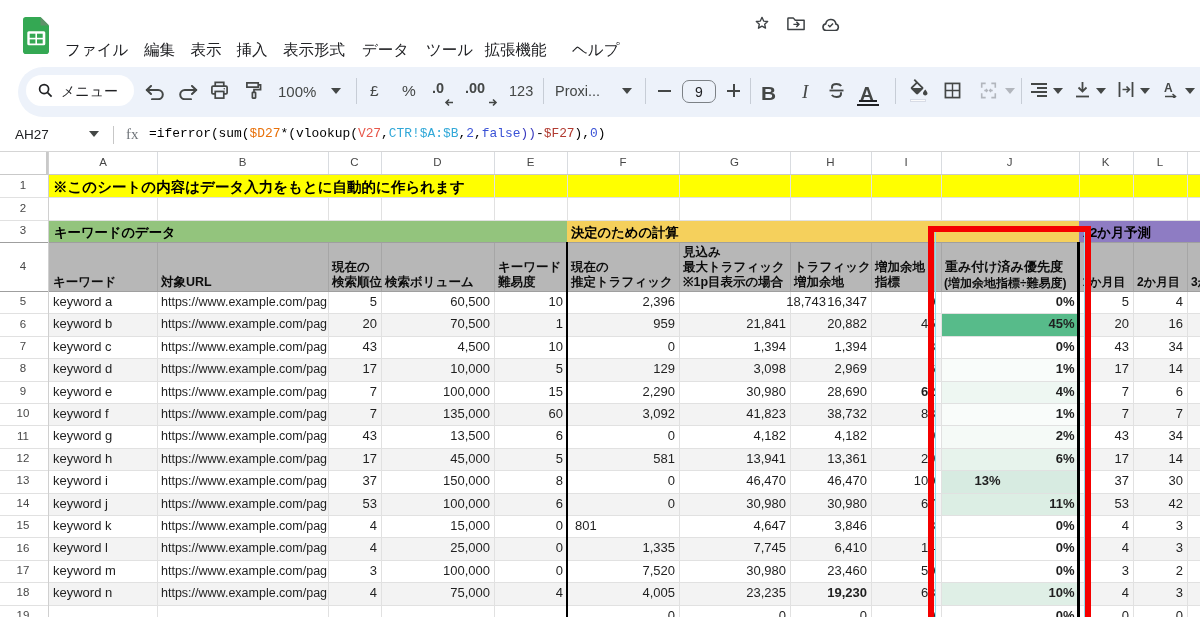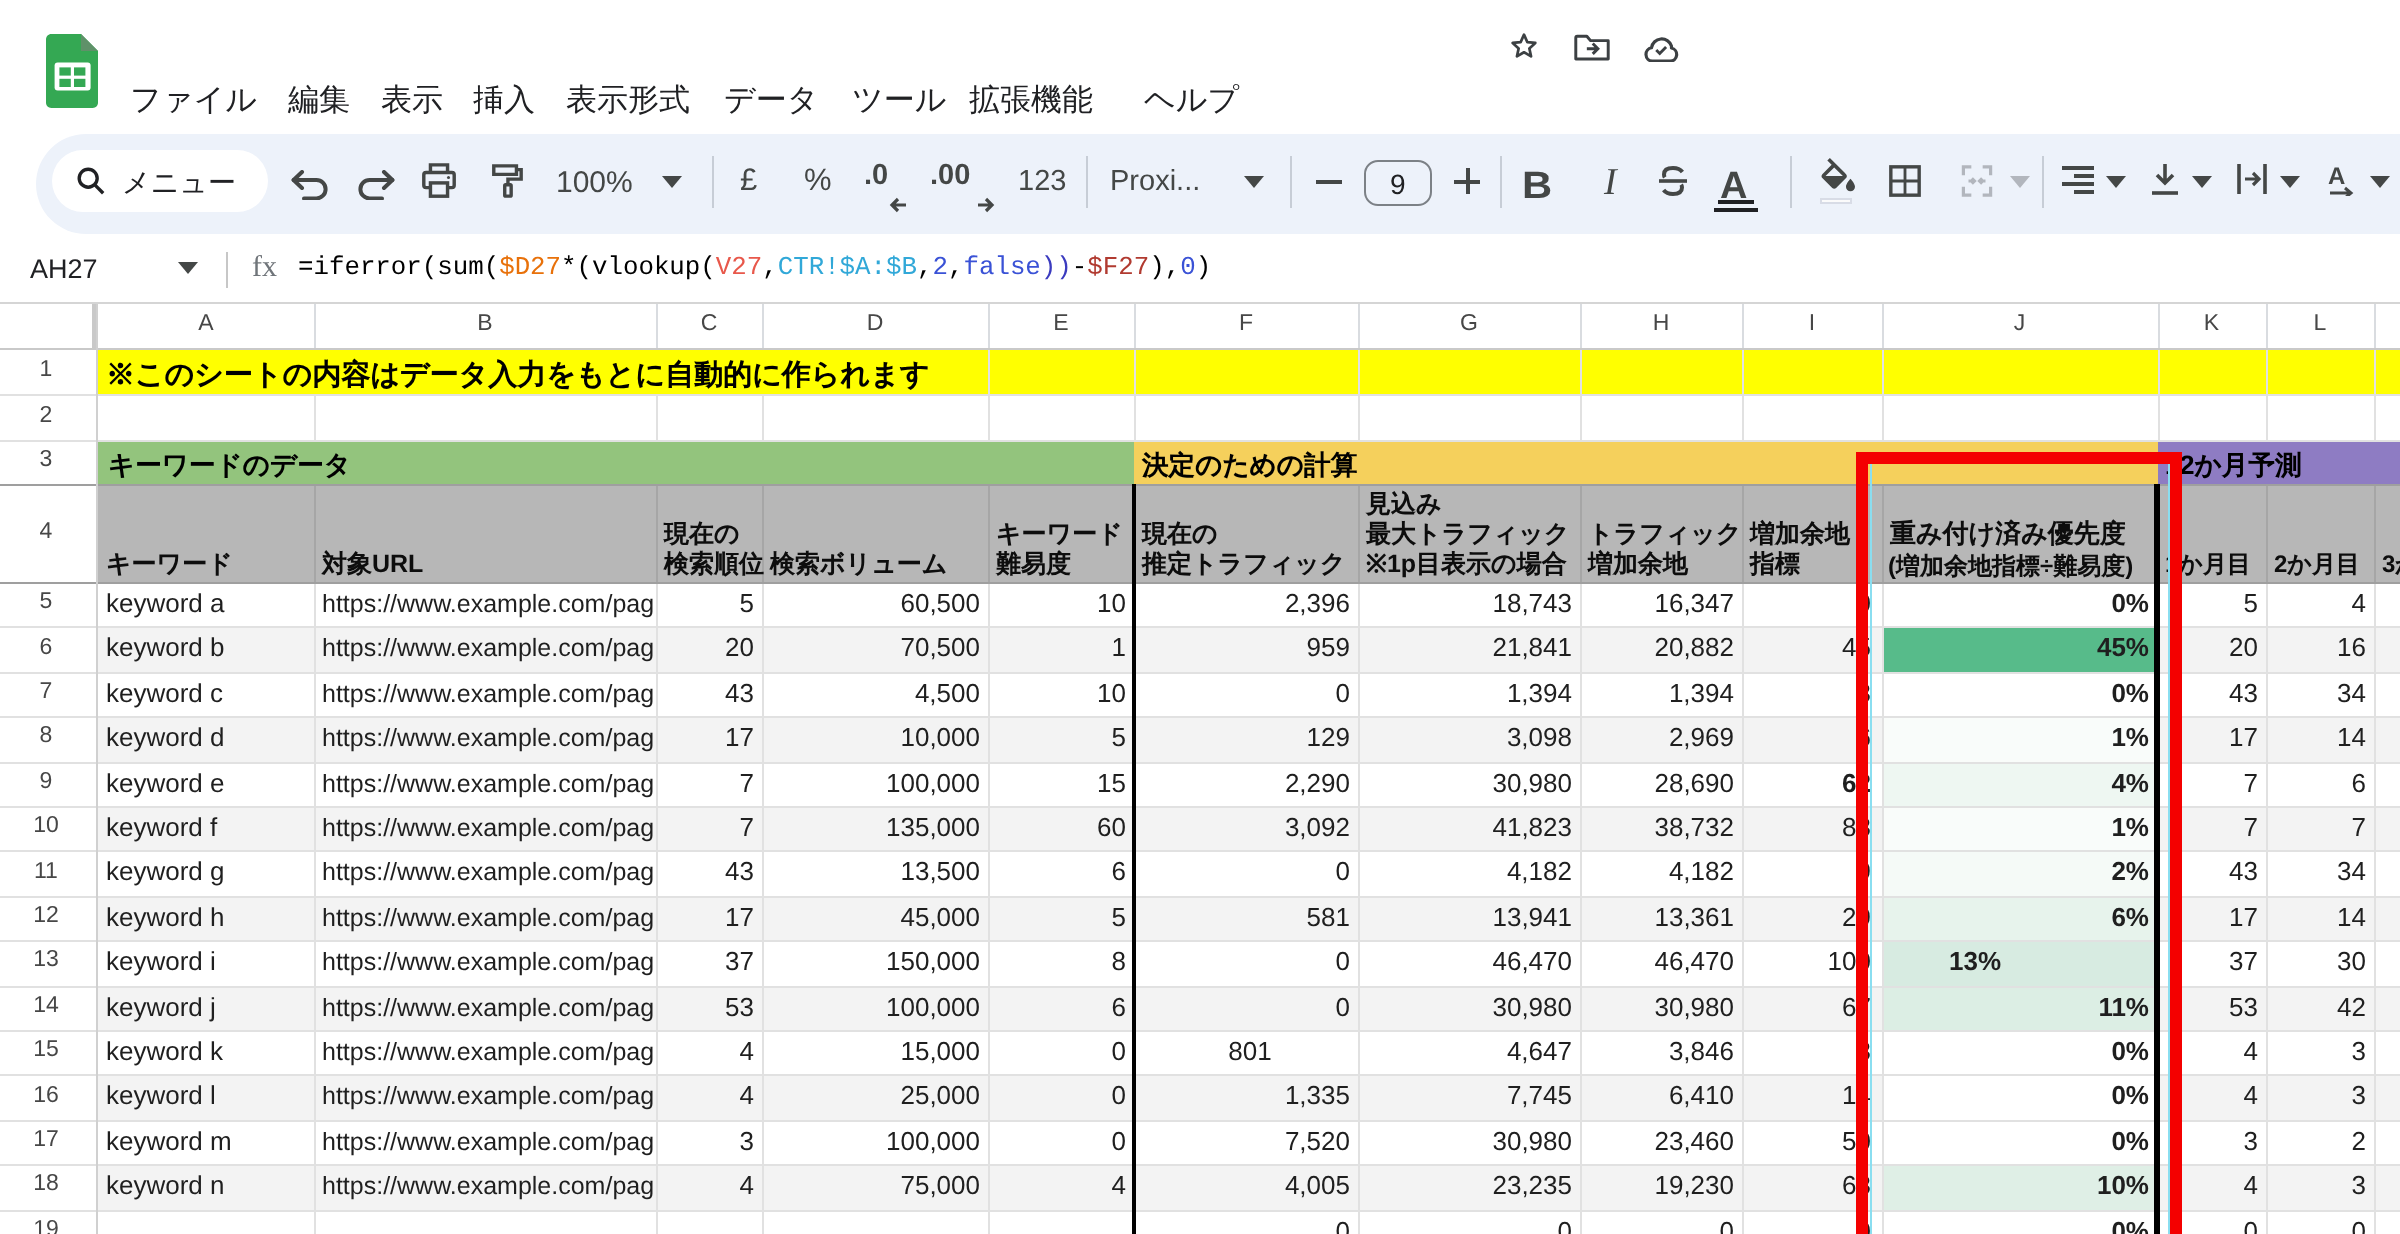--- a/index.html
+++ b/index.html
@@ -297,21 +297,21 @@
 <div class="ab" style="left:944px;top:275.5px;font-size:12px;line-height:14px;font-weight:bold;color:#0d0d0d;white-space:nowrap">(増加余地指標÷難易度)</div>
 <div class="ab" style="left:1082.5px;top:274.5px;width:50.5px;font-size:12px;line-height:15px;font-weight:bold;color:#0d0d0d;white-space:nowrap">1か月目</div>
 <div class="ab" style="left:1137px;top:274.5px;width:50px;font-size:12px;line-height:15px;font-weight:bold;color:#0d0d0d;white-space:nowrap">2か月目</div>
 <div class="ab" style="left:1191px;top:274.5px;width:10px;font-size:12px;line-height:15px;font-weight:bold;color:#0d0d0d;white-space:nowrap">3か月目</div>
 <div class="ab" style="left:53px;top:291.0px;width:103px;height:22.4px;line-height:22.4px;font-size:13px;font-weight:normal;color:#1f1f1f;white-space:nowrap;overflow:hidden">keyword a</div>
 <div class="ab" style="left:161px;top:291.0px;width:166px;height:22.4px;line-height:22.4px;font-size:12.5px;font-weight:normal;color:#1f1f1f;white-space:nowrap;overflow:hidden">https://www.example.com/page1</div>
 <div class="ab" style="left:277px;top:291.0px;width:100px;height:22.4px;line-height:22.4px;font-size:13px;font-weight:normal;color:#1f1f1f;text-align:right;white-space:nowrap">5</div>
 <div class="ab" style="left:390px;top:291.0px;width:100px;height:22.4px;line-height:22.4px;font-size:13px;font-weight:normal;color:#1f1f1f;text-align:right;white-space:nowrap">60,500</div>
 <div class="ab" style="left:463px;top:291.0px;width:100px;height:22.4px;line-height:22.4px;font-size:13px;font-weight:normal;color:#1f1f1f;text-align:right;white-space:nowrap">10</div>
 <div class="ab" style="left:575px;top:291.0px;width:100px;height:22.4px;line-height:22.4px;font-size:13px;font-weight:normal;color:#1f1f1f;text-align:right;white-space:nowrap">2,396</div>
-<div class="ab" style="left:686px;top:291.0px;width:100px;height:22.4px;line-height:22.4px;font-size:13px;font-weight:normal;color:#1f1f1f;text-align:right;white-space:nowrap">18,743</div>
+<div class="ab" style="left:726px;top:291.0px;width:100px;height:22.4px;line-height:22.4px;font-size:13px;font-weight:normal;color:#1f1f1f;text-align:right;white-space:nowrap">18,743</div>
 <div class="ab" style="left:767px;top:291.0px;width:100px;height:22.4px;line-height:22.4px;font-size:13px;font-weight:normal;color:#1f1f1f;text-align:right;white-space:nowrap">16,347</div>
 <div class="ab" style="left:835.5px;top:291.0px;width:100px;height:22.4px;line-height:22.4px;font-size:13px;font-weight:normal;color:#1f1f1f;text-align:right;white-space:nowrap">0</div>
 <div class="ab" style="left:974.5px;top:291.0px;width:100px;height:22.4px;line-height:22.4px;font-size:13px;font-weight:bold;color:#1f1f1f;text-align:right;white-space:nowrap">0%</div>
 <div class="ab" style="left:1029px;top:291.0px;width:100px;height:22.4px;line-height:22.4px;font-size:13px;font-weight:normal;color:#1f1f1f;text-align:right;white-space:nowrap">5</div>
 <div class="ab" style="left:1083px;top:291.0px;width:100px;height:22.4px;line-height:22.4px;font-size:13px;font-weight:normal;color:#1f1f1f;text-align:right;white-space:nowrap">4</div>
 <div class="ab" style="left:53px;top:313.4px;width:103px;height:22.4px;line-height:22.4px;font-size:13px;font-weight:normal;color:#1f1f1f;white-space:nowrap;overflow:hidden">keyword b</div>
 <div class="ab" style="left:161px;top:313.4px;width:166px;height:22.4px;line-height:22.4px;font-size:12.5px;font-weight:normal;color:#1f1f1f;white-space:nowrap;overflow:hidden">https://www.example.com/page1</div>
 <div class="ab" style="left:277px;top:313.4px;width:100px;height:22.4px;line-height:22.4px;font-size:13px;font-weight:normal;color:#1f1f1f;text-align:right;white-space:nowrap">20</div>
 <div class="ab" style="left:390px;top:313.4px;width:100px;height:22.4px;line-height:22.4px;font-size:13px;font-weight:normal;color:#1f1f1f;text-align:right;white-space:nowrap">70,500</div>
 <div class="ab" style="left:463px;top:313.4px;width:100px;height:22.4px;line-height:22.4px;font-size:13px;font-weight:normal;color:#1f1f1f;text-align:right;white-space:nowrap">1</div>
@@ -416,21 +416,21 @@
 <div class="ab" style="left:767px;top:492.6px;width:100px;height:22.4px;line-height:22.4px;font-size:13px;font-weight:normal;color:#1f1f1f;text-align:right;white-space:nowrap">30,980</div>
 <div class="ab" style="left:835.5px;top:492.6px;width:100px;height:22.4px;line-height:22.4px;font-size:13px;font-weight:normal;color:#1f1f1f;text-align:right;white-space:nowrap">67</div>
 <div class="ab" style="left:974.5px;top:492.6px;width:100px;height:22.4px;line-height:22.4px;font-size:13px;font-weight:bold;color:#1f1f1f;text-align:right;white-space:nowrap">11%</div>
 <div class="ab" style="left:1029px;top:492.6px;width:100px;height:22.4px;line-height:22.4px;font-size:13px;font-weight:normal;color:#1f1f1f;text-align:right;white-space:nowrap">53</div>
 <div class="ab" style="left:1083px;top:492.6px;width:100px;height:22.4px;line-height:22.4px;font-size:13px;font-weight:normal;color:#1f1f1f;text-align:right;white-space:nowrap">42</div>
 <div class="ab" style="left:53px;top:515.0px;width:103px;height:22.4px;line-height:22.4px;font-size:13px;font-weight:normal;color:#1f1f1f;white-space:nowrap;overflow:hidden">keyword k</div>
 <div class="ab" style="left:161px;top:515.0px;width:166px;height:22.4px;line-height:22.4px;font-size:12.5px;font-weight:normal;color:#1f1f1f;white-space:nowrap;overflow:hidden">https://www.example.com/page1</div>
 <div class="ab" style="left:277px;top:515.0px;width:100px;height:22.4px;line-height:22.4px;font-size:13px;font-weight:normal;color:#1f1f1f;text-align:right;white-space:nowrap">4</div>
 <div class="ab" style="left:390px;top:515.0px;width:100px;height:22.4px;line-height:22.4px;font-size:13px;font-weight:normal;color:#1f1f1f;text-align:right;white-space:nowrap">15,000</div>
 <div class="ab" style="left:463px;top:515.0px;width:100px;height:22.4px;line-height:22.4px;font-size:13px;font-weight:normal;color:#1f1f1f;text-align:right;white-space:nowrap">0</div>
-<div class="ab" style="left:575px;top:515.0px;width:100px;height:22.4px;line-height:22.4px;font-size:13px;font-weight:normal;color:#1f1f1f;text-align:center;white-space:nowrap">801</div>
+<div class="ab" style="left:575px;top:515.0px;width:100px;height:22.4px;line-height:22.4px;font-size:13px;font-weight:normal;color:#1f1f1f;text-align:left;white-space:nowrap">801</div>
 <div class="ab" style="left:686px;top:515.0px;width:100px;height:22.4px;line-height:22.4px;font-size:13px;font-weight:normal;color:#1f1f1f;text-align:right;white-space:nowrap">4,647</div>
 <div class="ab" style="left:767px;top:515.0px;width:100px;height:22.4px;line-height:22.4px;font-size:13px;font-weight:normal;color:#1f1f1f;text-align:right;white-space:nowrap">3,846</div>
 <div class="ab" style="left:835.5px;top:515.0px;width:100px;height:22.4px;line-height:22.4px;font-size:13px;font-weight:normal;color:#1f1f1f;text-align:right;white-space:nowrap">3</div>
 <div class="ab" style="left:974.5px;top:515.0px;width:100px;height:22.4px;line-height:22.4px;font-size:13px;font-weight:bold;color:#1f1f1f;text-align:right;white-space:nowrap">0%</div>
 <div class="ab" style="left:1029px;top:515.0px;width:100px;height:22.4px;line-height:22.4px;font-size:13px;font-weight:normal;color:#1f1f1f;text-align:right;white-space:nowrap">4</div>
 <div class="ab" style="left:1083px;top:515.0px;width:100px;height:22.4px;line-height:22.4px;font-size:13px;font-weight:normal;color:#1f1f1f;text-align:right;white-space:nowrap">3</div>
 <div class="ab" style="left:53px;top:537.4px;width:103px;height:22.4px;line-height:22.4px;font-size:13px;font-weight:normal;color:#1f1f1f;white-space:nowrap;overflow:hidden">keyword l</div>
 <div class="ab" style="left:161px;top:537.4px;width:166px;height:22.4px;line-height:22.4px;font-size:12.5px;font-weight:normal;color:#1f1f1f;white-space:nowrap;overflow:hidden">https://www.example.com/page1</div>
 <div class="ab" style="left:277px;top:537.4px;width:100px;height:22.4px;line-height:22.4px;font-size:13px;font-weight:normal;color:#1f1f1f;text-align:right;white-space:nowrap">4</div>
 <div class="ab" style="left:390px;top:537.4px;width:100px;height:22.4px;line-height:22.4px;font-size:13px;font-weight:normal;color:#1f1f1f;text-align:right;white-space:nowrap">25,000</div>
@@ -454,21 +454,21 @@
 <div class="ab" style="left:974.5px;top:559.8px;width:100px;height:22.4px;line-height:22.4px;font-size:13px;font-weight:bold;color:#1f1f1f;text-align:right;white-space:nowrap">0%</div>
 <div class="ab" style="left:1029px;top:559.8px;width:100px;height:22.4px;line-height:22.4px;font-size:13px;font-weight:normal;color:#1f1f1f;text-align:right;white-space:nowrap">3</div>
 <div class="ab" style="left:1083px;top:559.8px;width:100px;height:22.4px;line-height:22.4px;font-size:13px;font-weight:normal;color:#1f1f1f;text-align:right;white-space:nowrap">2</div>
 <div class="ab" style="left:53px;top:582.2px;width:103px;height:22.4px;line-height:22.4px;font-size:13px;font-weight:normal;color:#1f1f1f;white-space:nowrap;overflow:hidden">keyword n</div>
 <div class="ab" style="left:161px;top:582.2px;width:166px;height:22.4px;line-height:22.4px;font-size:12.5px;font-weight:normal;color:#1f1f1f;white-space:nowrap;overflow:hidden">https://www.example.com/page1</div>
 <div class="ab" style="left:277px;top:582.2px;width:100px;height:22.4px;line-height:22.4px;font-size:13px;font-weight:normal;color:#1f1f1f;text-align:right;white-space:nowrap">4</div>
 <div class="ab" style="left:390px;top:582.2px;width:100px;height:22.4px;line-height:22.4px;font-size:13px;font-weight:normal;color:#1f1f1f;text-align:right;white-space:nowrap">75,000</div>
 <div class="ab" style="left:463px;top:582.2px;width:100px;height:22.4px;line-height:22.4px;font-size:13px;font-weight:normal;color:#1f1f1f;text-align:right;white-space:nowrap">4</div>
 <div class="ab" style="left:575px;top:582.2px;width:100px;height:22.4px;line-height:22.4px;font-size:13px;font-weight:normal;color:#1f1f1f;text-align:right;white-space:nowrap">4,005</div>
 <div class="ab" style="left:686px;top:582.2px;width:100px;height:22.4px;line-height:22.4px;font-size:13px;font-weight:normal;color:#1f1f1f;text-align:right;white-space:nowrap">23,235</div>
-<div class="ab" style="left:767px;top:582.2px;width:100px;height:22.4px;line-height:22.4px;font-size:13px;font-weight:normal;color:#1f1f1f;text-align:right;white-space:nowrap">19,230</div>
+<div class="ab" style="left:767px;top:582.2px;width:100px;height:22.4px;line-height:22.4px;font-size:13px;font-weight:bold;color:#1f1f1f;text-align:right;white-space:nowrap">19,230</div>
 <div class="ab" style="left:835.5px;top:582.2px;width:100px;height:22.4px;line-height:22.4px;font-size:13px;font-weight:normal;color:#1f1f1f;text-align:right;white-space:nowrap">63</div>
 <div class="ab" style="left:974.5px;top:582.2px;width:100px;height:22.4px;line-height:22.4px;font-size:13px;font-weight:bold;color:#1f1f1f;text-align:right;white-space:nowrap">10%</div>
 <div class="ab" style="left:1029px;top:582.2px;width:100px;height:22.4px;line-height:22.4px;font-size:13px;font-weight:normal;color:#1f1f1f;text-align:right;white-space:nowrap">4</div>
 <div class="ab" style="left:1083px;top:582.2px;width:100px;height:22.4px;line-height:22.4px;font-size:13px;font-weight:normal;color:#1f1f1f;text-align:right;white-space:nowrap">3</div>
 <div class="ab" style="left:575px;top:604.6px;width:100px;height:22.4px;line-height:22.4px;font-size:13px;font-weight:normal;color:#1f1f1f;text-align:right;white-space:nowrap">0</div>
 <div class="ab" style="left:686px;top:604.6px;width:100px;height:22.4px;line-height:22.4px;font-size:13px;font-weight:normal;color:#1f1f1f;text-align:right;white-space:nowrap">0</div>
 <div class="ab" style="left:767px;top:604.6px;width:100px;height:22.4px;line-height:22.4px;font-size:13px;font-weight:normal;color:#1f1f1f;text-align:right;white-space:nowrap">0</div>
 <div class="ab" style="left:835.5px;top:604.6px;width:100px;height:22.4px;line-height:22.4px;font-size:13px;font-weight:normal;color:#1f1f1f;text-align:right;white-space:nowrap">0</div>
 <div class="ab" style="left:974.5px;top:604.6px;width:100px;height:22.4px;line-height:22.4px;font-size:13px;font-weight:bold;color:#1f1f1f;text-align:right;white-space:nowrap">0%</div>
 <div class="ab" style="left:1029px;top:604.6px;width:100px;height:22.4px;line-height:22.4px;font-size:13px;font-weight:normal;color:#1f1f1f;text-align:right;white-space:nowrap">0</div>

